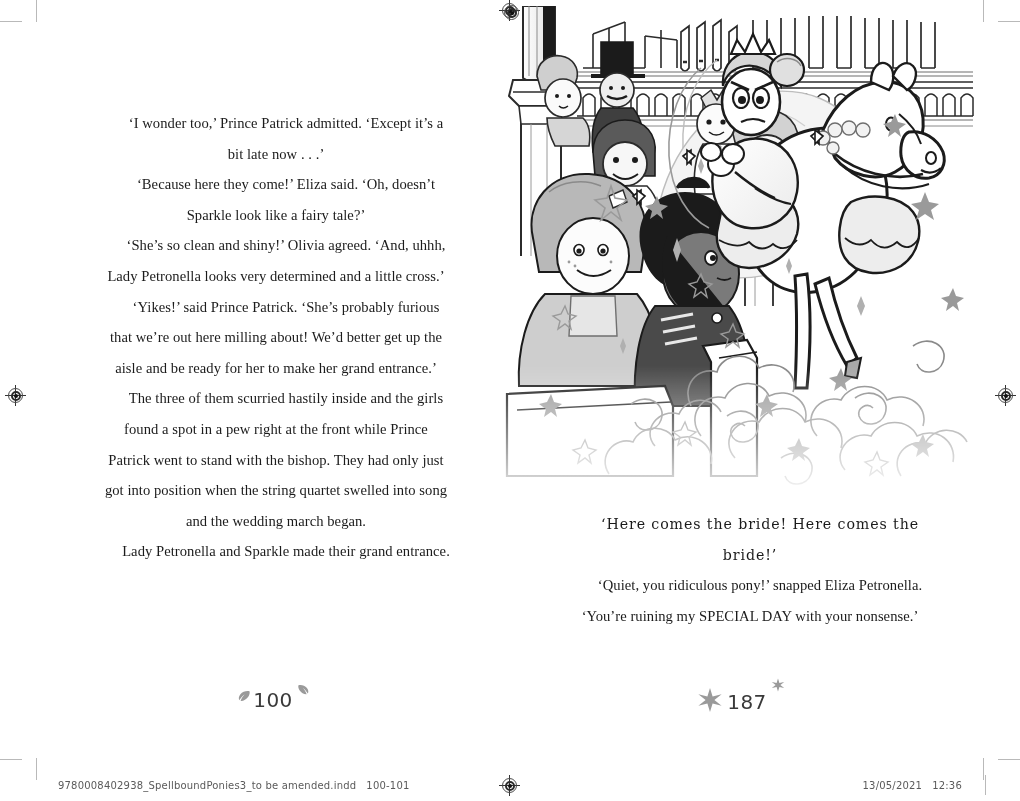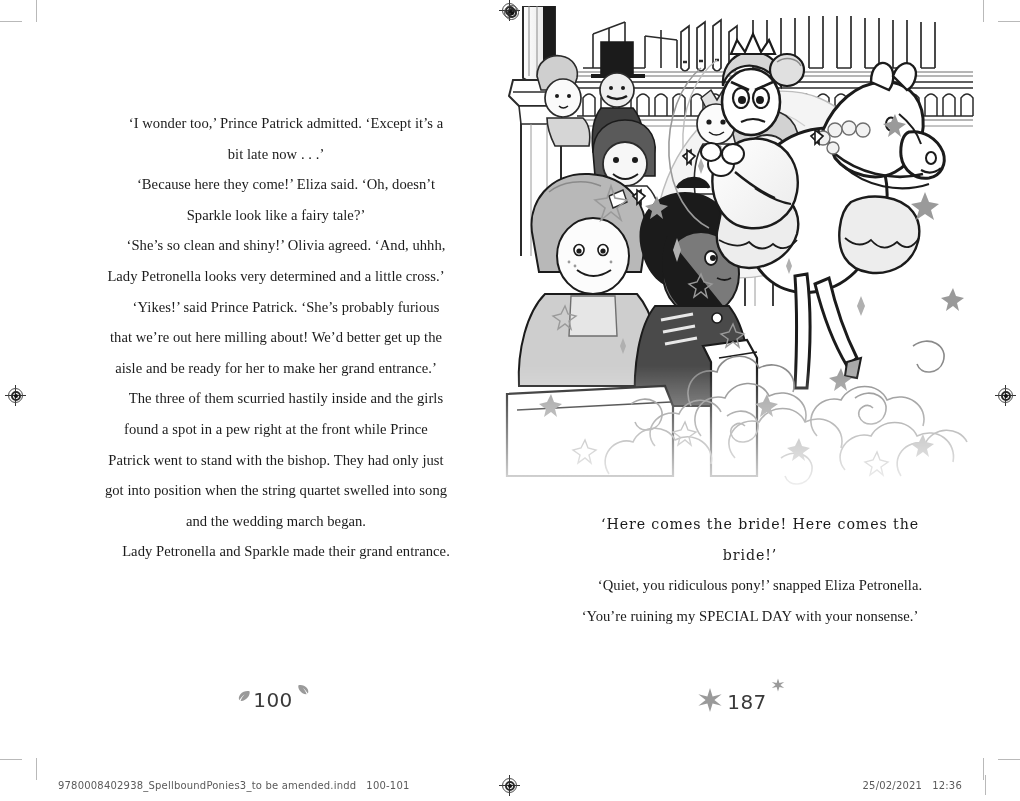--- a/index.html
+++ b/index.html
@@ -567,14 +567,14 @@
         </svg>
       </span>
     </div>
   </div>
 </div>
 
 <div class="slug slug-left">
   <span>9780008402938_SpellboundPonies3_to be amended.indd</span><span class="gap"></span><span>100-101</span>
 </div>
 <div class="slug slug-right">
-  <span>25/02/2021</span><span class="gap"></span><span>12:36</span>
+  <span>13/05/2021</span><span class="gap"></span><span>12:36</span>
 </div>
 
 </body></html>

